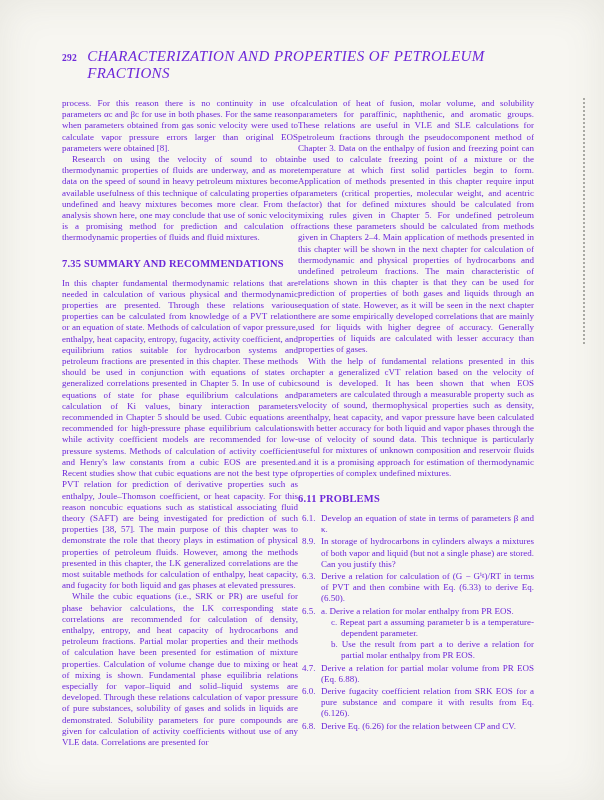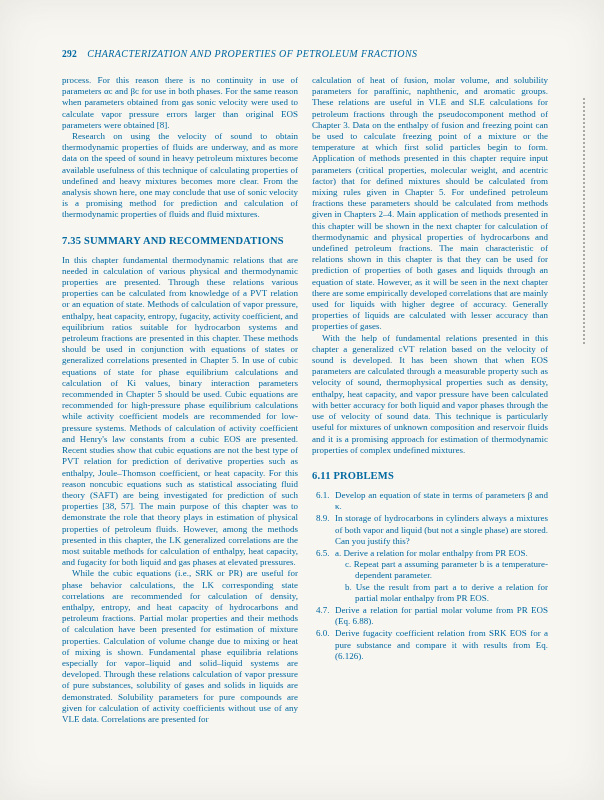--- a/index.html
+++ b/index.html
@@ -6,35 +6,34 @@
   .page {
     position: relative;
     width: 604px;
     height: 800px;
     margin: 0 auto;
     background: #f7f6f1;
     box-shadow: inset 0 0 40px rgba(90,85,70,0.10);
     box-sizing: border-box;
     padding: 48px 56px 0 62px;
     font-family: "Liberation Serif", "DejaVu Serif", serif;
-    color: #0369a1;
+    color: #6d28d9;
     overflow: hidden;
   }
   .running-head {
     display: flex;
     align-items: baseline;
     gap: 10px;
     font-size: 9.5px;
     margin-bottom: 16px;
   }
   .page-num { font-weight: bold; letter-spacing: 0.3px; }
-  .running-title { font-style: italic; letter-spacing: 0.4px; font-size: 10px; }
+  .running-title { font-style: italic; letter-spacing: 0.4px; font-size: 15px; }
   .columns {
     display: flex;
-    gap: 14px;
   }
   .col {
     width: 236px;
     font-size: 9px;
     line-height: 11.2px;
     text-align: justify;
   }
   .col p { margin: 0; }
   .col p.indent { text-indent: 10px; }
   h2.sect {
@@ -104,39 +103,47 @@
         <div class="problem">
           <span class="plabel">6.1.</span>
           <span class="ptext">Develop an equation of state in terms of parameters β and κ.</span>
         </div>
 
         <div class="problem">
           <span class="plabel">8.9.</span>
           <span class="ptext">In storage of hydrocarbons in cylinders always a mixtures of both vapor and liquid (but not a single phase) are stored. Can you justify this?</span>
         </div>
 
+        <div class="problem">
+          <span class="plabel">6.3.</span>
+          <span class="ptext">Derive a relation for calculation of (G − Gⁱᵍ)/RT in terms of PVT and then combine with Eq. (6.33) to derive Eq. (6.50).</span>
+        </div>
 
 
         <div class="problem">
           <span class="plabel">6.5.</span>
           <span class="ptext">a. Derive a relation for molar enthalpy from PR EOS.</span>
           <div class="subitem">c. Repeat part a assuming parameter b is a temperature-dependent parameter.</div>
           <div class="subitem">b. Use the result from part a to derive a relation for partial molar enthalpy from PR EOS.</div>
         </div>
 
         <div class="problem">
           <span class="plabel">4.7.</span>
           <span class="ptext">Derive a relation for partial molar volume from PR EOS (Eq. 6.88).</span>
         </div>
 
         <div class="problem">
           <span class="plabel">6.0.</span>
           <span class="ptext">Derive fugacity coefficient relation from SRK EOS for a pure substance and compare it with results from Eq. (6.126).</span>
         </div>
 
+        <div class="problem">
+          <span class="plabel">6.8.</span>
+          <span class="ptext">Derive Eq. (6.26) for the relation between CP and CV.</span>
+        </div>
 
       </div>
     </div>
 
   </div>
 
   <div class="dotted-artifact"></div>
 
 </div>
 

